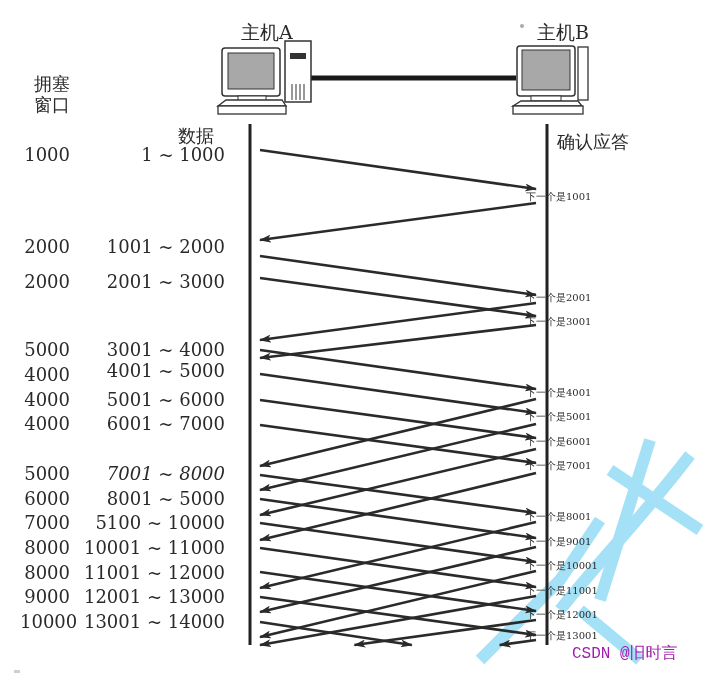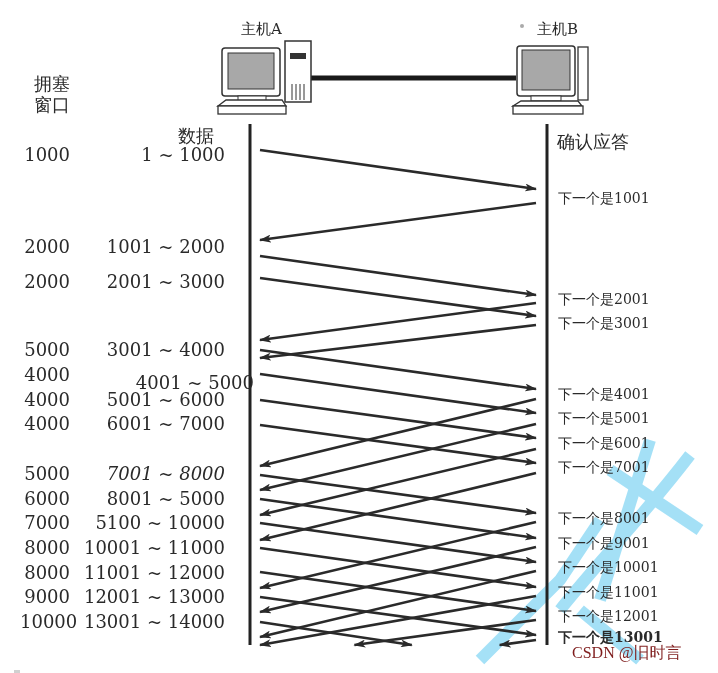--- a/index.html
+++ b/index.html
@@ -2,25 +2,25 @@
 <html><head>
 <meta charset="utf-8">
 <style>
   html, body { margin: 0; padding: 0; background: #ffffff; }
   body { width: 718px; height: 673px; position: relative; overflow: hidden;
          font-family: "DejaVu Serif", "Liberation Serif", serif; color: #2a2a2a; }
   .abs { position: absolute; white-space: nowrap; }
   .lbl { font-size: 18px; }
   .cw { left: 20px; width: 50px; text-align: right; }
   .seq { width: 225px; left: 0; text-align: right; }
-  .ack { left: 558px; font-size: 14px; }
-  .host { font-size: 15px; }
+  .ack { left: 526px; font-size: 10px; }
+  .host { font-size: 19px; }
   svg { position: absolute; left: 0; top: 0; }
-  .wm { position: absolute; left: 572px; top: 643px; font-family: Liberation Serif, serif;
-        font-size: 16px; color: #7f1d1d; }
+  .wm { position: absolute; left: 572px; top: 643px; font-family: Liberation Mono, monospace;
+        font-size: 16px; color: #a21caf; }
   .grey-dot { position: absolute; left: 14px; top: 670px; width: 6px; height: 3px; background:#d0d0d0; }
 </style>
 </head>
 <body>
 
 <svg id="diagram" width="718" height="673" viewBox="0 0 718 673" xmlns="http://www.w3.org/2000/svg">
   <defs>
     <marker id="ah" markerWidth="12" markerHeight="8" refX="11" refY="4" orient="auto" markerUnits="userSpaceOnUse">
       <path d="M0,0 L12,4 L0,8 L3,4 Z" fill="#2a2a2a"></path>
     </marker>
@@ -116,21 +116,21 @@
   <div class="row">
       <span class="abs lbl cw" style="top: 271px;">2000</span>
       <span class="abs lbl seq" style="top: 271px;">2001 ~ 3000</span>
     </div>
   <div class="row">
       <span class="abs lbl cw" style="top: 339px;">5000</span>
       <span class="abs lbl seq" style="top: 339px;">3001 ~ 4000</span>
     </div>
   <div class="row">
       <span class="abs lbl cw" style="top: 364px;">4000</span>
-      <span class="abs lbl seq" style="top: 372px; padding-left: 29px;">4001 ~ 5000</span>
+      <span class="abs lbl seq" style="top: 360px;">4001 ~ 5000</span>
     </div>
   <div class="row">
       <span class="abs lbl cw" style="top: 389px;">4000</span>
       <span class="abs lbl seq" style="top: 389px;">5001 ~ 6000</span>
     </div>
   <div class="row">
       <span class="abs lbl cw" style="top: 413px;">4000</span>
       <span class="abs lbl seq" style="top: 413px;">6001 ~ 7000</span>
     </div>
   <div class="row">
@@ -169,17 +169,17 @@
   <span class="abs ack" style="top: 315px;">下一个是3001</span>
   <span class="abs ack" style="top: 386px;">下一个是4001</span>
   <span class="abs ack" style="top: 410px;">下一个是5001</span>
   <span class="abs ack" style="top: 435px;">下一个是6001</span>
   <span class="abs ack" style="top: 459px;">下一个是7001</span>
   <span class="abs ack" style="top: 510px;">下一个是8001</span>
   <span class="abs ack" style="top: 535px;">下一个是9001</span>
   <span class="abs ack" style="top: 559px;">下一个是10001</span>
   <span class="abs ack" style="top: 584px;">下一个是11001</span>
   <span class="abs ack" style="top: 608px;">下一个是12001</span>
-  <span class="abs ack" style="top: 629px; font-weight: bold;">下一个是13001</span>
+  <span class="abs ack" style="top: 629px;">下一个是13001</span>
 </div>
 
 <div class="wm">CSDN @旧时言</div>
 <div class="grey-dot"></div>
 
 </body></html>

